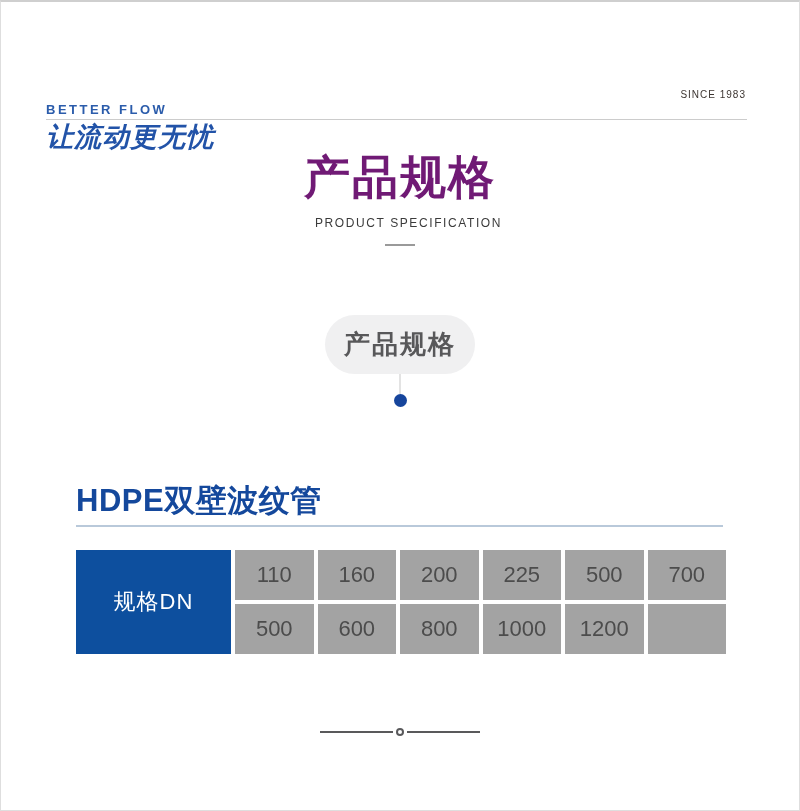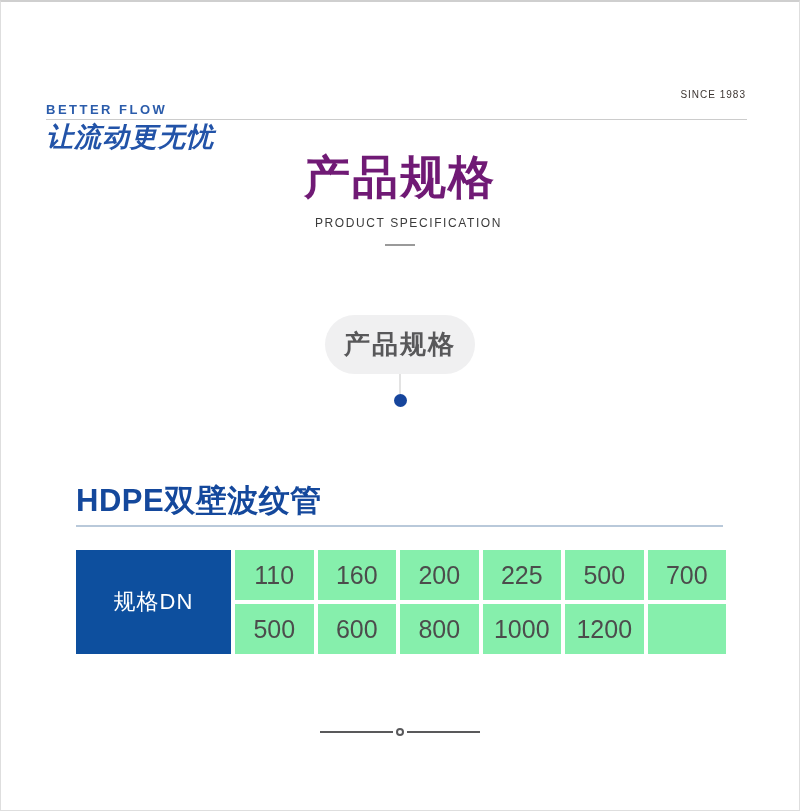--- a/index.html
+++ b/index.html
@@ -81,21 +81,21 @@
     grid-template-rows: 50px 50px;
     gap: 4px;
   }
   .spec-th {
     grid-row: 1 / span 2;
     background: #0d4f9e; color: #ffffff;
     font-size: 22px; letter-spacing: 1px;
     display: flex; align-items: center; justify-content: center;
   }
   .spec-cell {
-    background: #86efac; color: #4c4c4c; font-size: 25px;
+    background: #a3a3a3; color: #4c4c4c; font-size: 22px;
     display: flex; align-items: center; justify-content: center;
   }
 
   
   .bottom-divider {
     position: absolute; top: 723px; left: 50%; transform: translateX(-50%);
     width: 160px; height: 14px;
     display: flex; align-items: center;
   }
   .divider-line { flex: 1; height: 2px; background: #59595b; }

